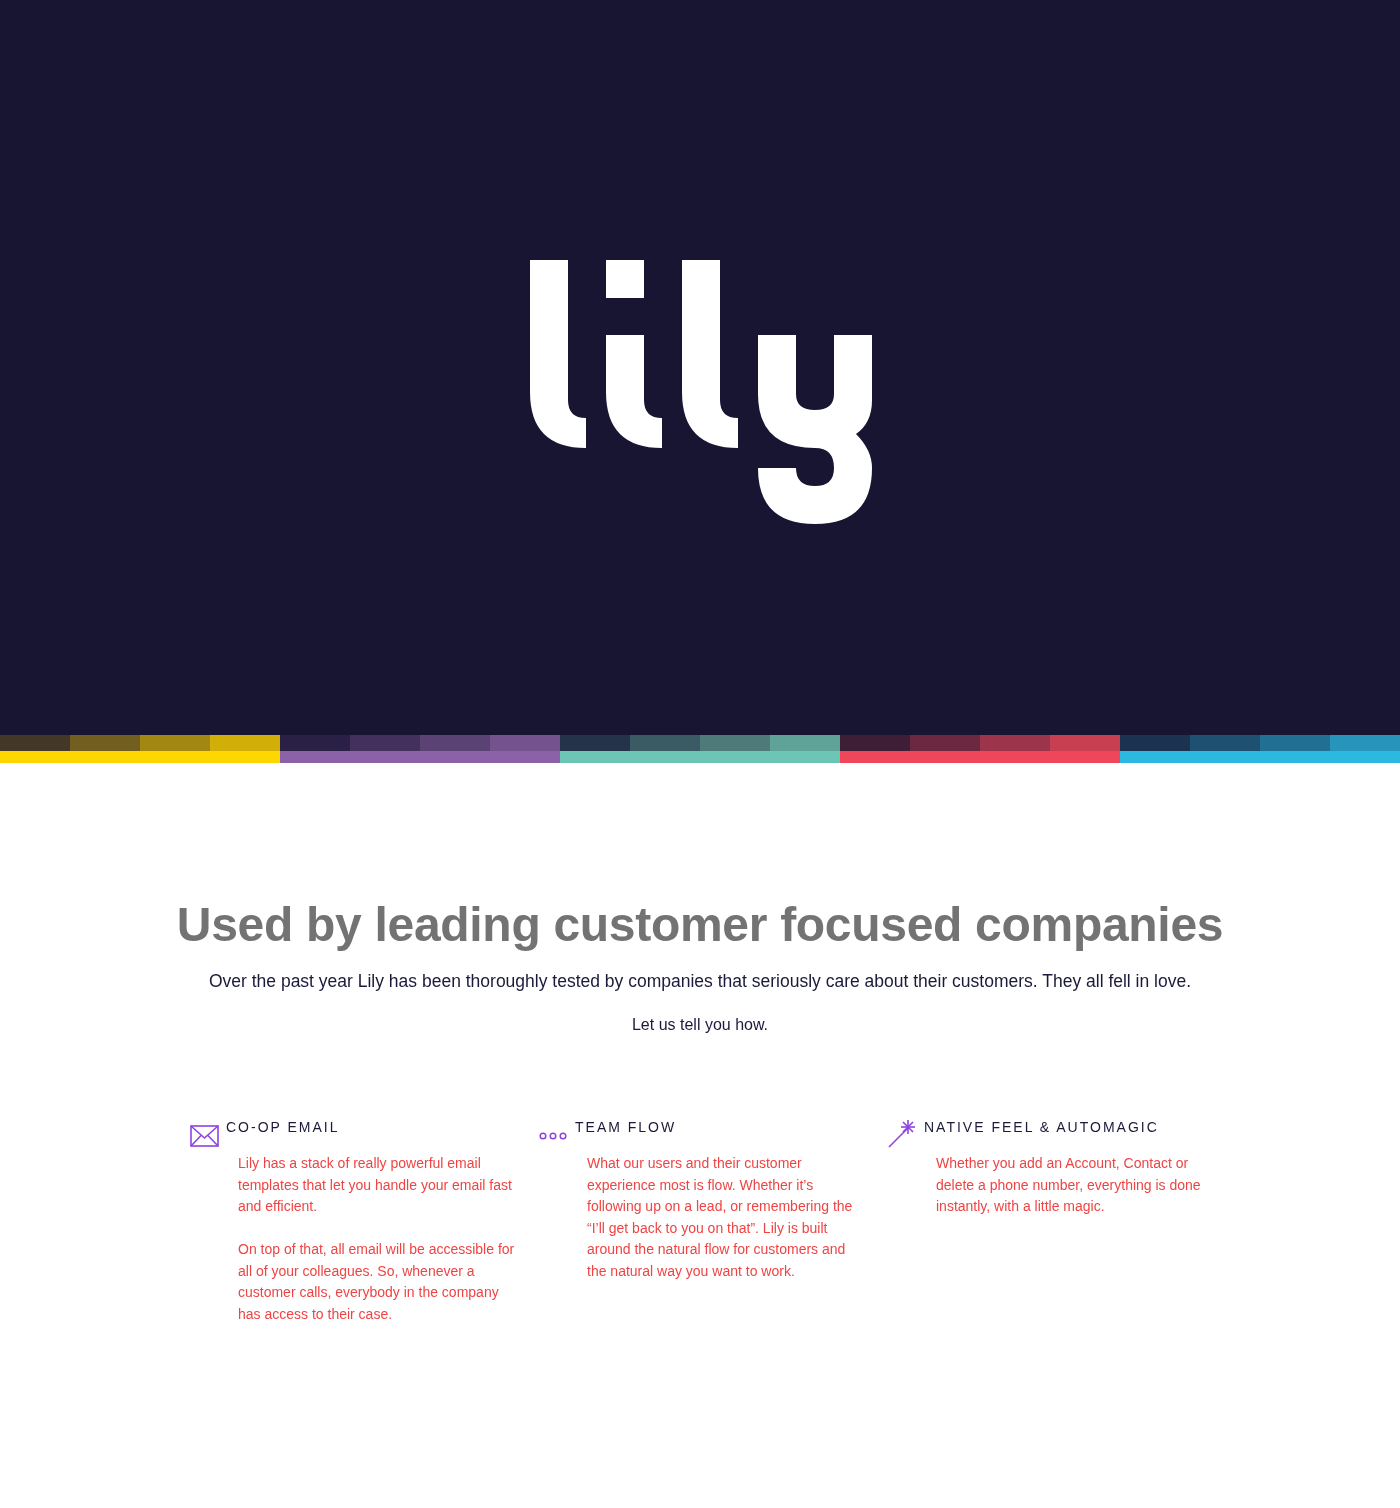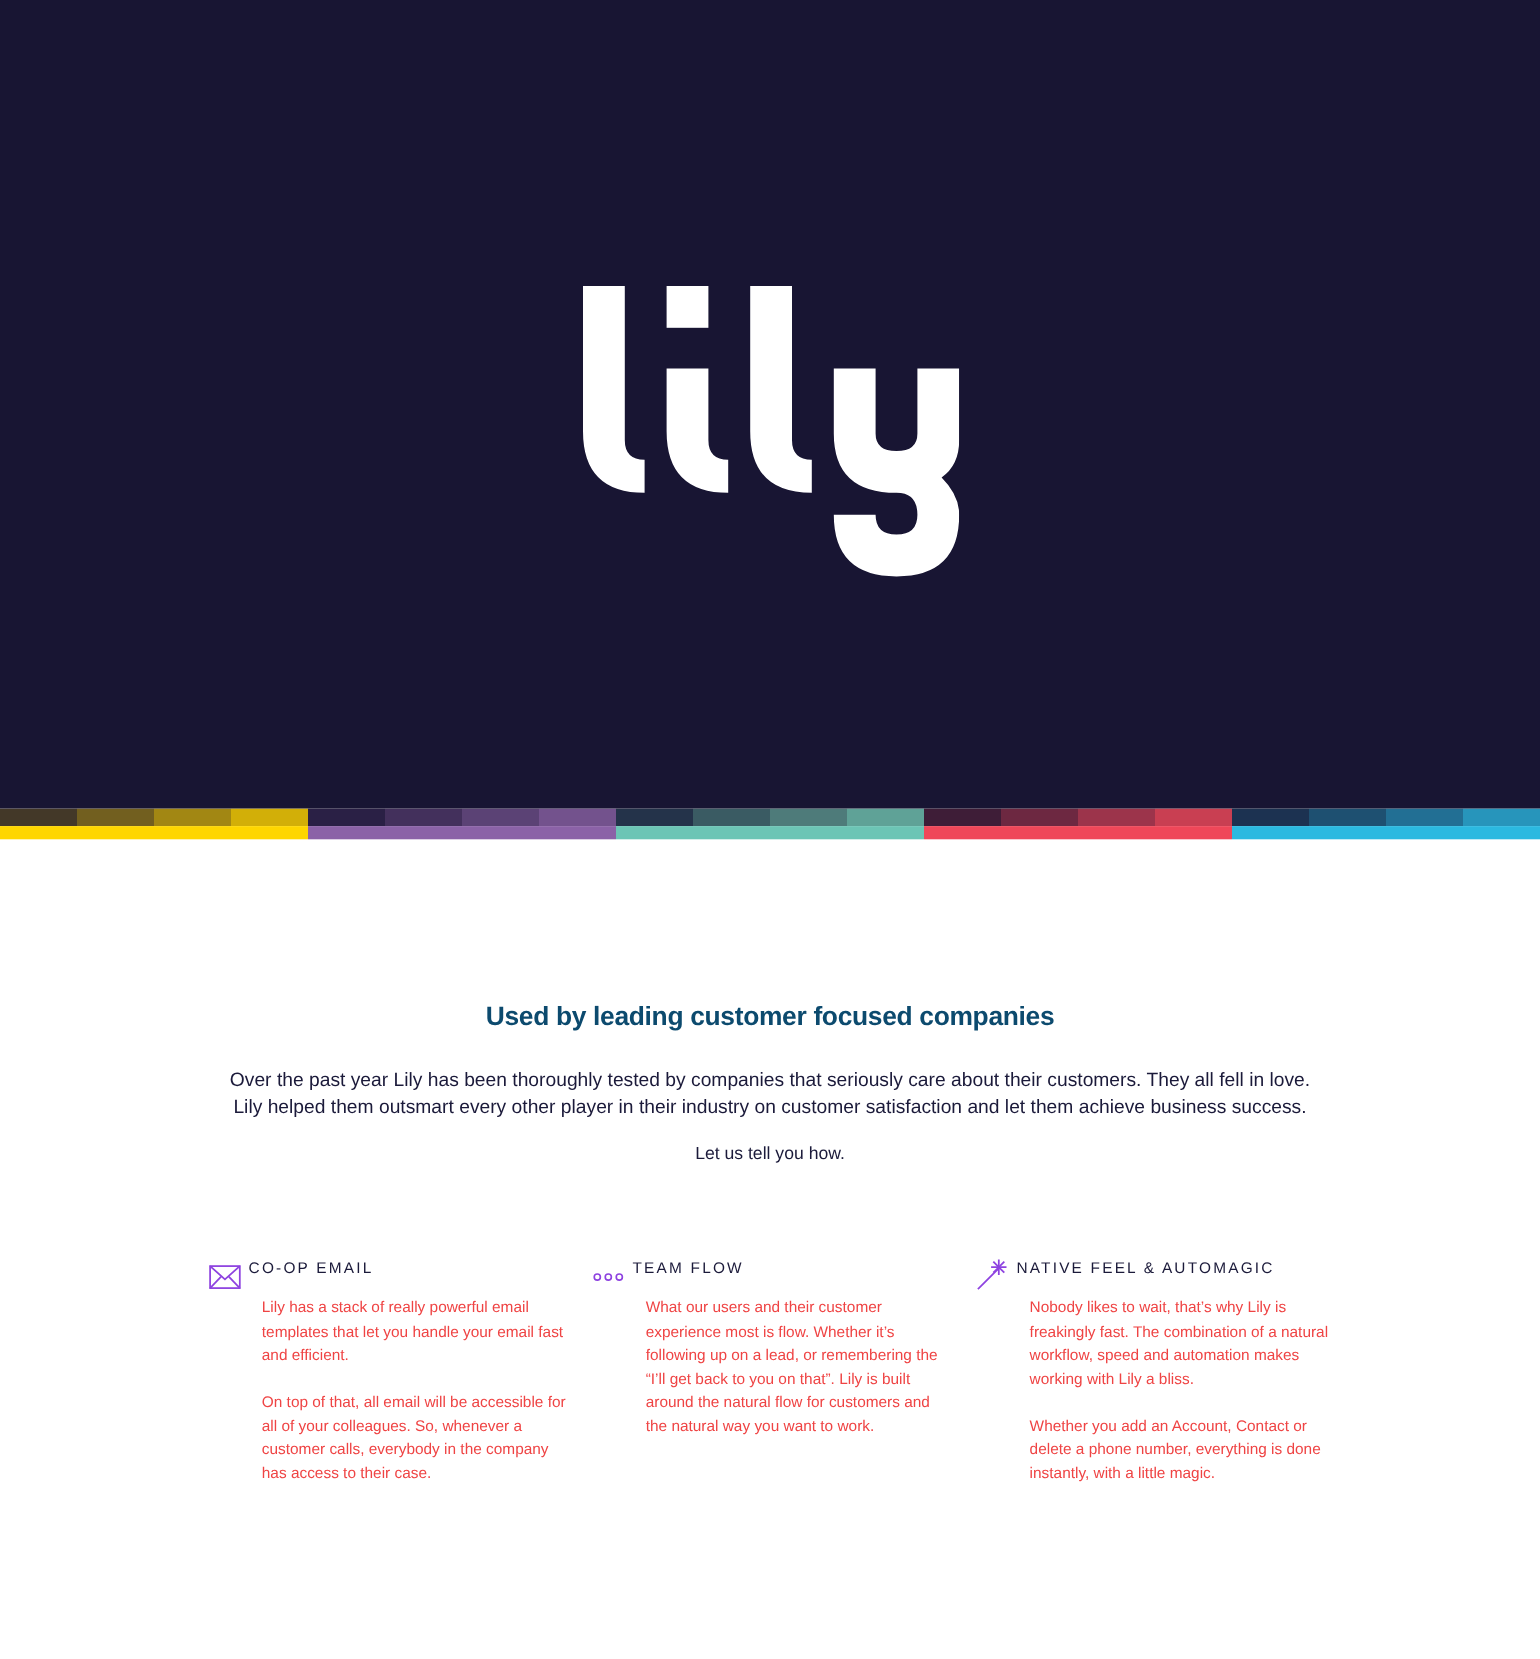--- a/index.html
+++ b/index.html
@@ -27,23 +27,23 @@
     .palette-main { height: 12px; }
 
     .intro {
       width: 1400px;
       padding-top: 140px;
       text-align: center;
     }
     .intro h1 {
       font-family: "Liberation Sans", sans-serif;
       font-weight: 700;
-      font-size: 24px;
+      font-size: 48px;
       letter-spacing: -0.3px;
-      color: #0c4a6e;
+      color: #737373;
       line-height: 44px;
     }
     .intro .lead {
       margin-top: 22px;
       font-size: 17.5px;
       line-height: 25px;
       color: #1b1a3a;
     }
     .intro .cta {
       margin-top: 18px;
@@ -145,21 +145,20 @@
       <div class="palette-shade" style="background:#2795bb"></div>
     </div>
     <div class="palette-main" style="background:#2bb9e0"></div>
   </div>
 </div>
 
 <section class="intro">
   <h1>Used by leading customer focused companies</h1>
   <div class="lead">
     <div>Over the past year Lily has been thoroughly tested by companies that seriously care about their customers. They all fell in love.</div>
-    <div>Lily helped them outsmart every other player in their industry on customer satisfaction and let them achieve business success.</div>
   </div>
   <p class="cta">Let us tell you how.</p>
 </section>
 
 <section class="features">
   <div class="feature" style="left:190px;">
     <svg class="icon" viewBox="0 0 32 32" style="top:4px; left:0;">
       <rect x="1" y="5" width="27" height="20" fill="none" stroke="#8e43e0" stroke-width="1.6"></rect>
       <polyline points="1,5 14.5,17 28,5" fill="none" stroke="#8e43e0" stroke-width="1.6"></polyline>
       <line x1="1" y1="25" x2="11" y2="14.5" stroke="#8e43e0" stroke-width="1.6"></line>
@@ -187,17 +186,16 @@
   <div class="feature" style="left:888px;">
     <svg class="icon" viewBox="0 0 32 32" style="top:2px; left:0;">
       <line x1="1" y1="28" x2="20" y2="9" stroke="#8e43e0" stroke-width="1.6"></line>
       <line x1="20" y1="1" x2="20" y2="15" stroke="#8e43e0" stroke-width="1.6"></line>
       <line x1="13" y1="8" x2="27" y2="8" stroke="#8e43e0" stroke-width="1.6"></line>
       <line x1="15" y1="3" x2="25" y2="13" stroke="#8e43e0" stroke-width="1.6"></line>
       <line x1="25" y1="3" x2="15" y2="13" stroke="#8e43e0" stroke-width="1.6"></line>
     </svg>
     <div class="title">NATIVE FEEL &amp; AUTOMAGIC</div>
     <div class="body">
-      <p>Nobody likes to wait, that’s why Lily is freakingly fast. The combination of a natural workflow, speed and automation makes working with Lily a bliss.</p>
       <p>Whether you add an Account, Contact or delete a phone number, everything is done instantly, with a little magic.</p>
     </div>
   </div>
 </section>
 
 </body></html>

